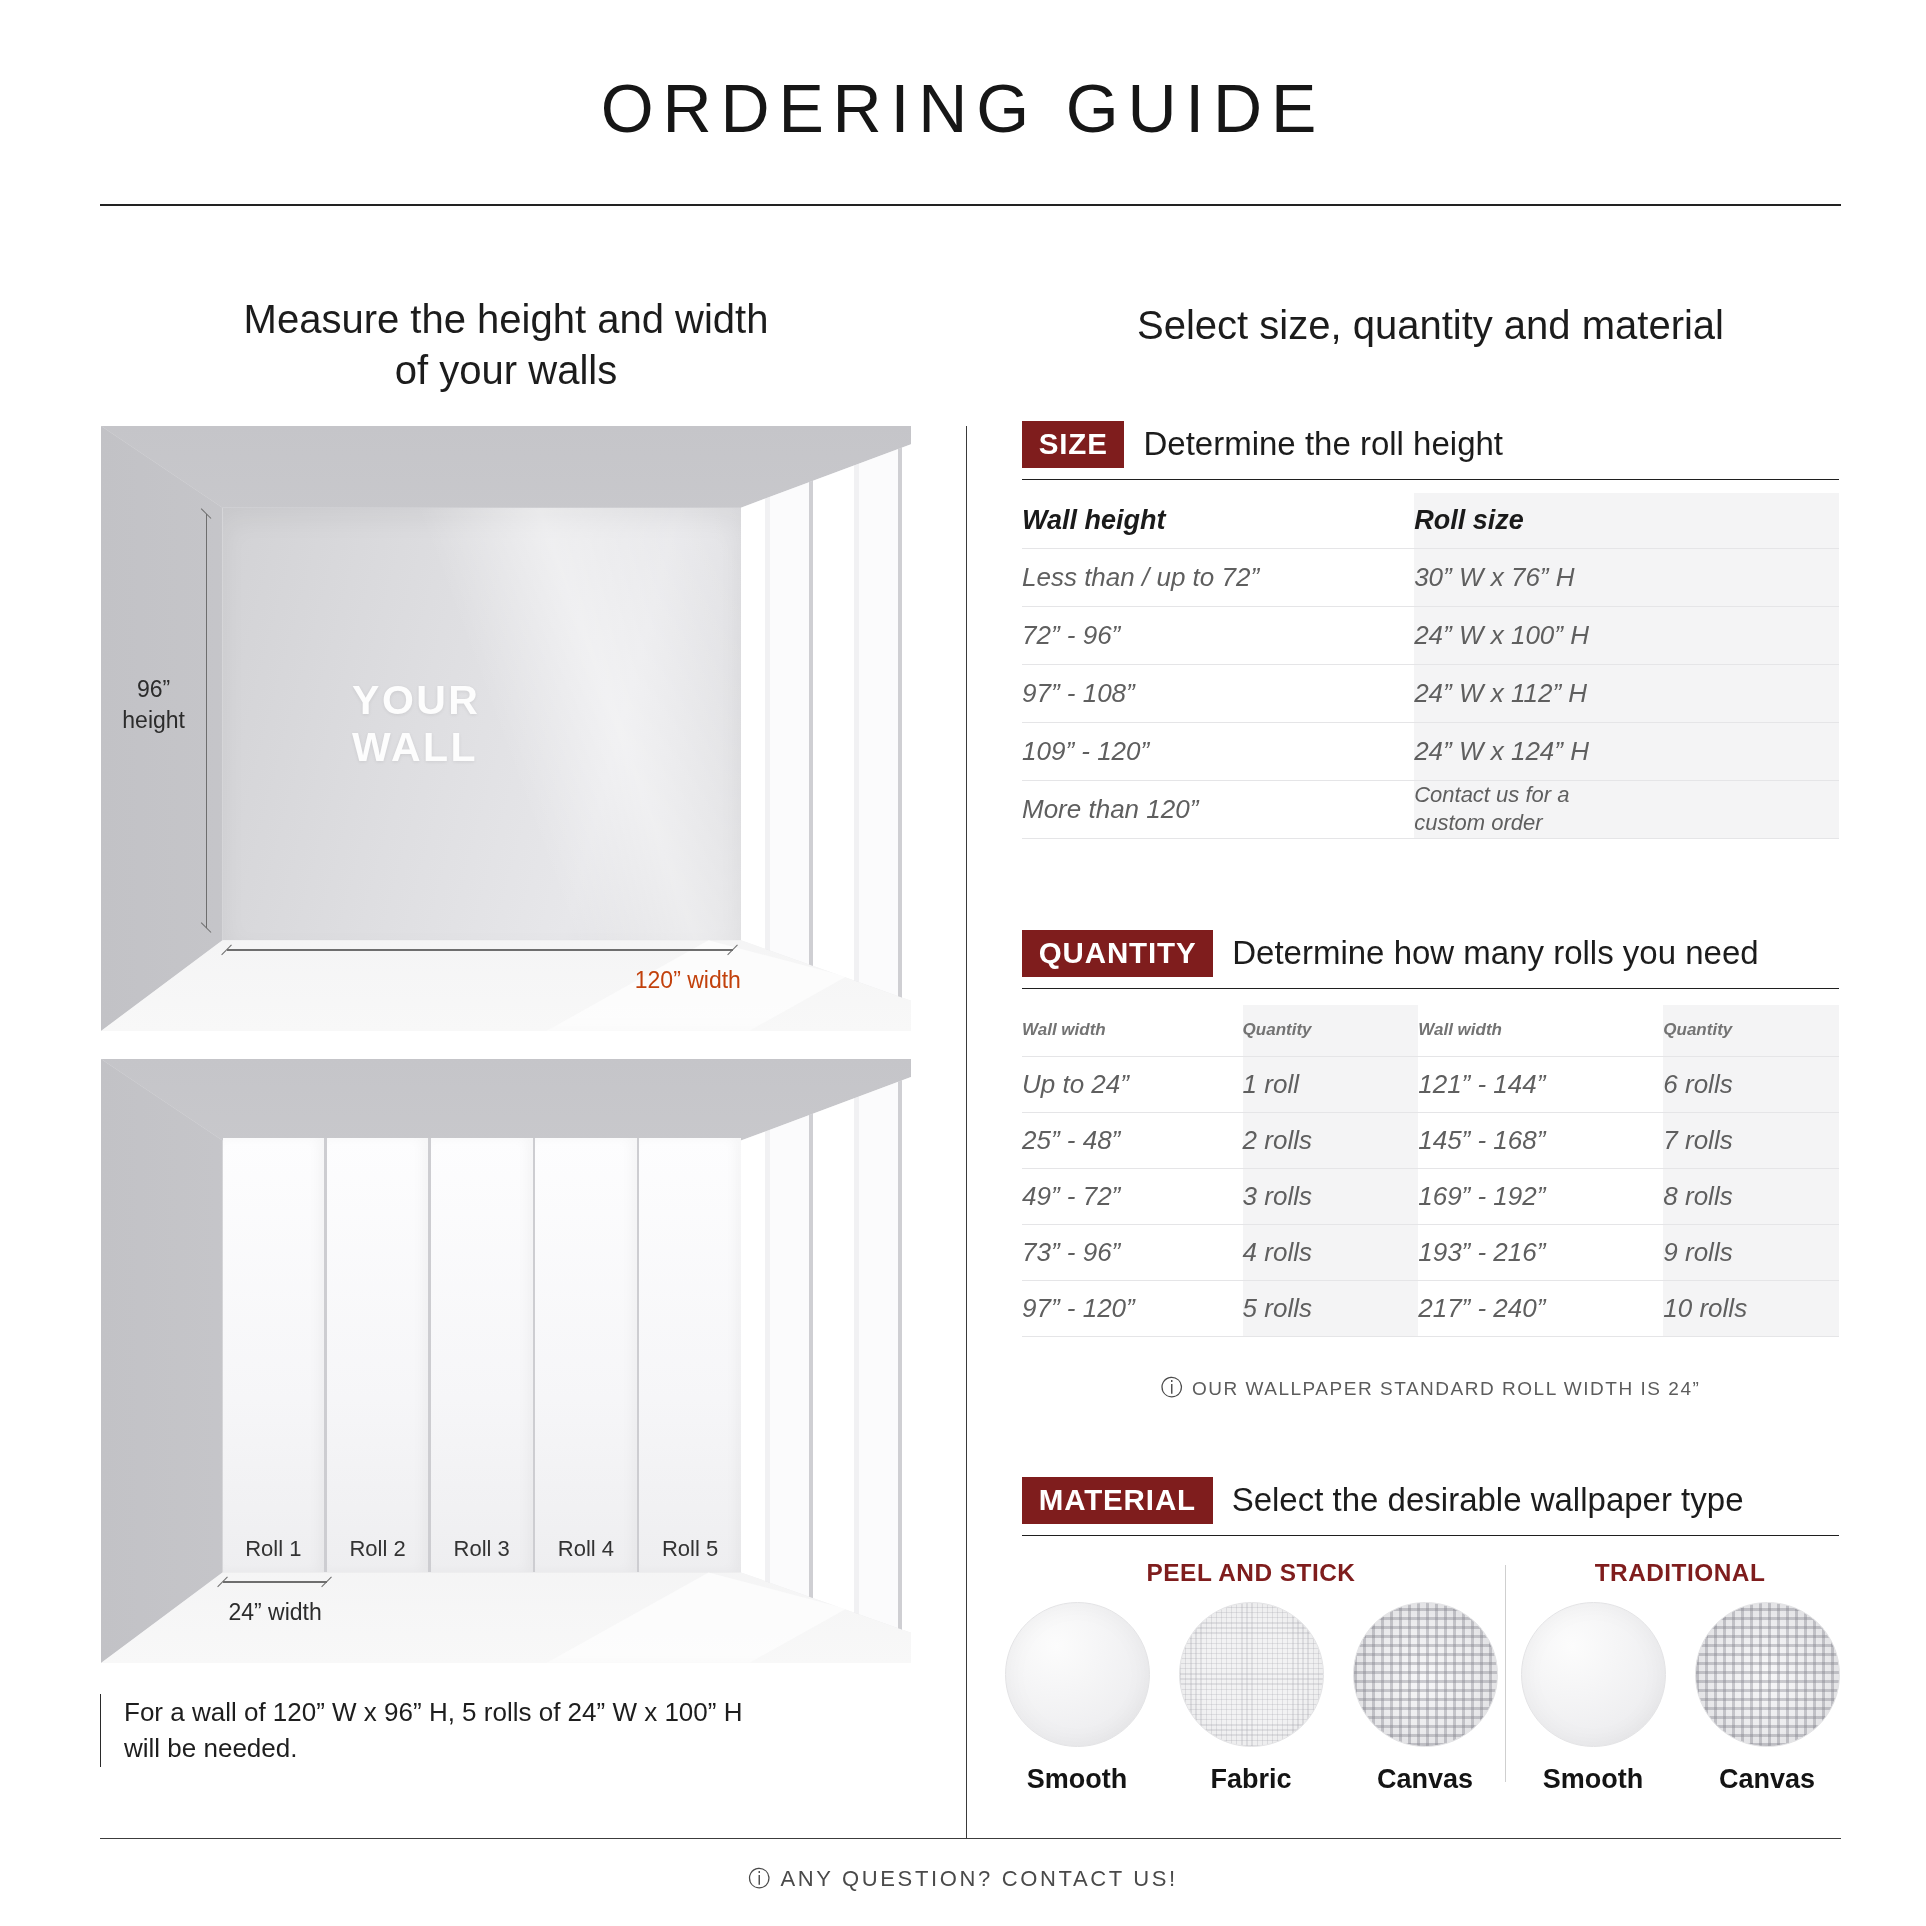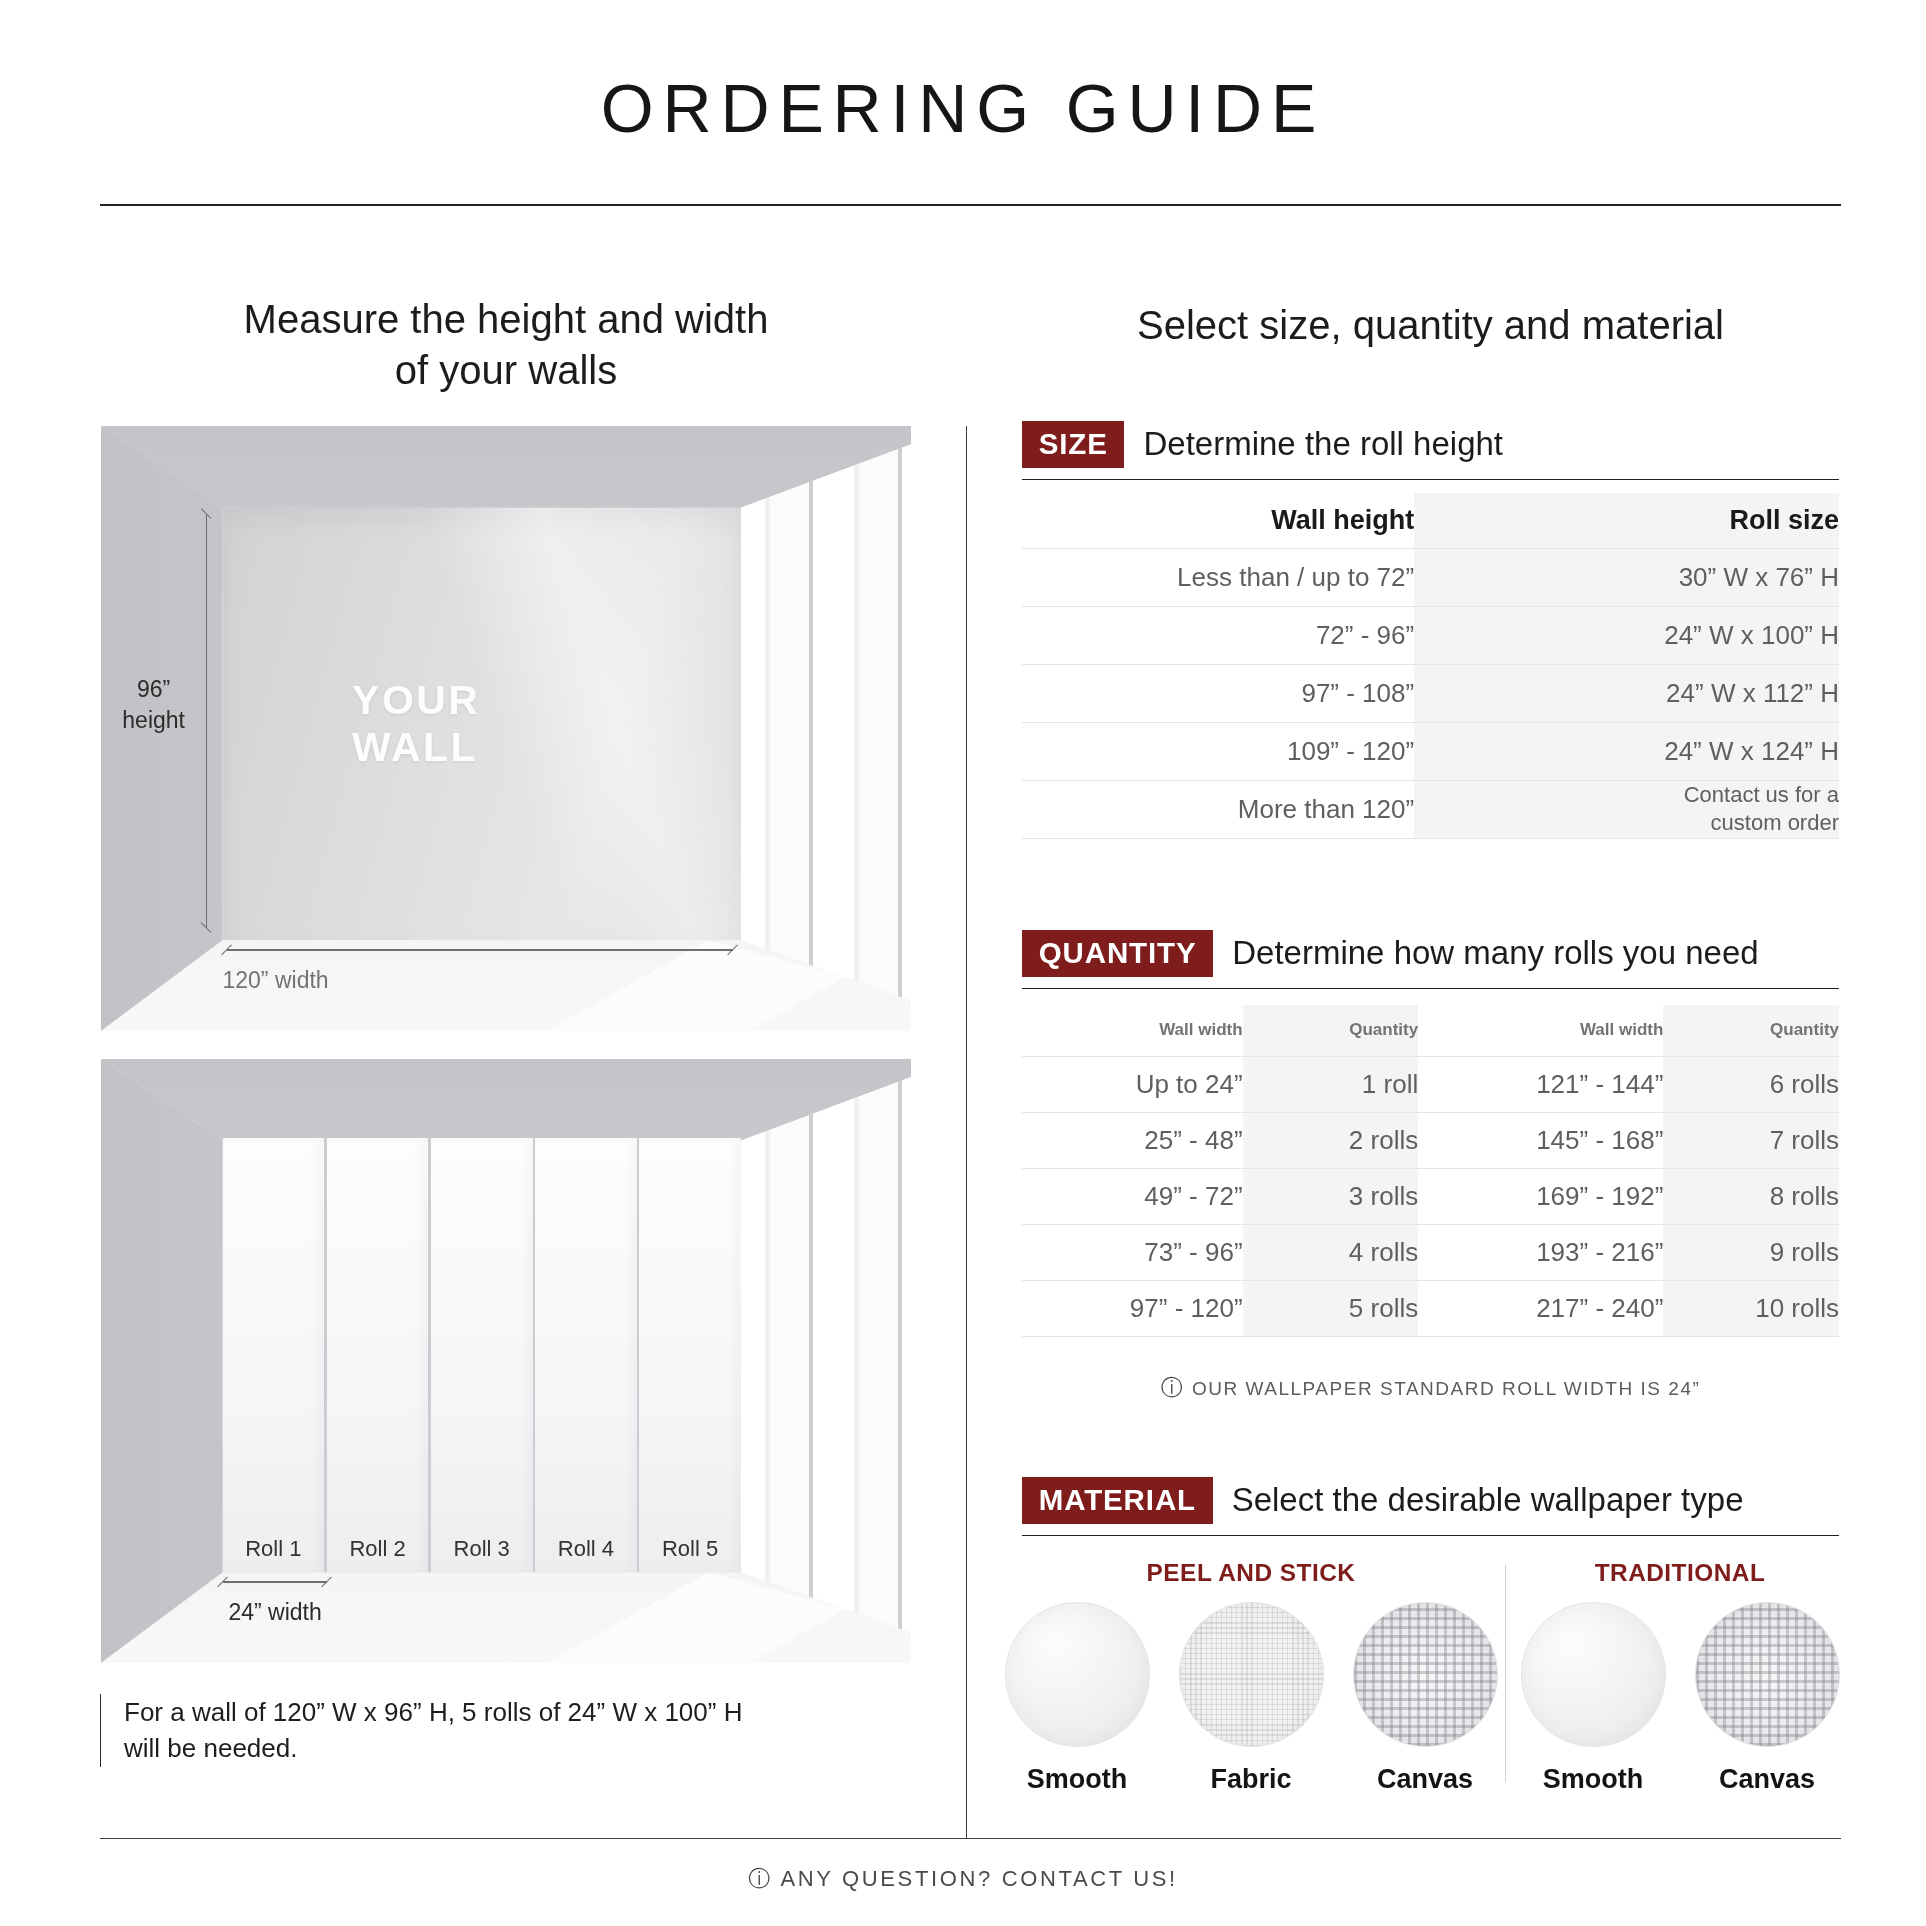--- a/index.html
+++ b/index.html
@@ -49,22 +49,22 @@
   .dim-v { position:absolute; left:calc(15% - 16.7px); top:14.5%; height:68.5%; width:1.3px; background:#6e6e6e; }
   .dim-v::before, .dim-v::after { content:""; position:absolute; left:-6.4px; width:14px; height:1.3px;
                                   background:#6e6e6e; transform:rotate(45deg); }
   .dim-v::before { top:-0.6px; } .dim-v::after { bottom:-0.6px; }
   .dim-v-label { position:absolute; left:0.5%; top:41%; width:12%; text-align:center;
                  font-size:23px; line-height:1.35; color:#2c2c2c; }
   .dim-h { position:absolute; left:15.5%; top:calc(85% + 9px); width:62.5%; height:1.3px; background:#6e6e6e; }
   .dim-h::before, .dim-h::after { content:""; position:absolute; top:-6.4px; width:1.3px; height:14px;
                                   background:#6e6e6e; transform:rotate(45deg); }
   .dim-h::before { left:-0.6px; } .dim-h::after { right:-0.6px; }
-  .dim-h-label { position:absolute; left:15%; top:calc(85% + 27px); width:64%; text-align:left;
-                 font-size:23px; color:#737373; }
+  .dim-h-label { position:absolute; left:15%; top:calc(85% + 27px); width:64%; text-align:right;
+                 font-size:23px; color:#c2410c; }
 
   
   .panels { position:absolute; left:15%; top:13%; width:64%; height:72%;
             display:flex; gap:2.6px; background:#cdcdd1; z-index:2; }
   .panel { position:relative; flex:1; background:linear-gradient(180deg,#fdfdfe 0%,#f6f6f8 60%,#eeeef0 100%);
            box-shadow:inset -6.4px 0 10.3px rgba(0,0,0,0.03); }
   .panel-label { position:absolute; bottom:2.5%; left:0; width:100%; text-align:center;
                  font-size:22px; color:#333; }
   .dim-h2 { position:absolute; left:15%; top:calc(85% + 9px); width:12.9%; height:1.3px; background:#6e6e6e; }
   .dim-h2::before, .dim-h2::after { content:""; position:absolute; top:-6.4px; width:1.3px; height:14px;
@@ -80,21 +80,21 @@
 
   
   .section-head { position:absolute; left:1022px; width:817px; display:flex; align-items:center;
                   gap:19px; padding-bottom:11.6px; border-bottom:1.3px solid #1f1f1f; }
   .head-size { top:421px; } .head-quantity { top:930px; } .head-material { top:1477px; }
   .badge { background:#7f1d1d; color:#ffffff; font-weight:bold; font-size:29.5px;
            letter-spacing:0.03em; padding:6.4px 16.7px; }
   .section-title { font-size:33px; color:#1c1c1c; }
 
   table { border-collapse:collapse; table-layout:fixed; }
-  td, th { text-align:right; vertical-align:middle; }
+  td, th { text-align:left; vertical-align:middle;font-style:italic; }
   .size-table { position:absolute; left:1022px; top:493px; width:817px; }
   .size-table th { font-size:27px; font-weight:bold; color:#1a1a1a; height:55px; }
   .size-table td { font-size:26px; color:#5f5f5f; height:58px; }
   .size-table tr { border-bottom:1.3px solid #e5e5e7; }
   .size-table .c1 { width:48%; }
   .size-table .c2 { width:52%; background:#f4f4f5; }
   .size-table .small { font-size:22px; line-height:1.3; }
 
   .qty-table { position:absolute; left:1022px; top:1005px; width:817px; }
   .qty-table th { font-size:17px; font-weight:bold; color:#737373; height:51px; }

